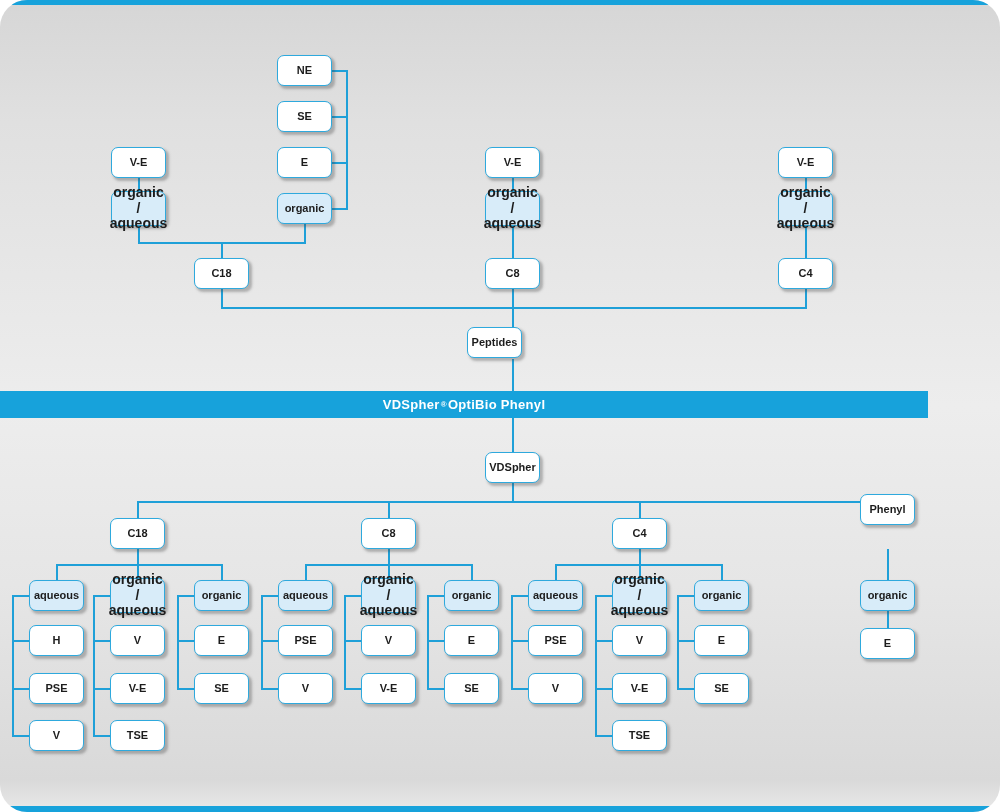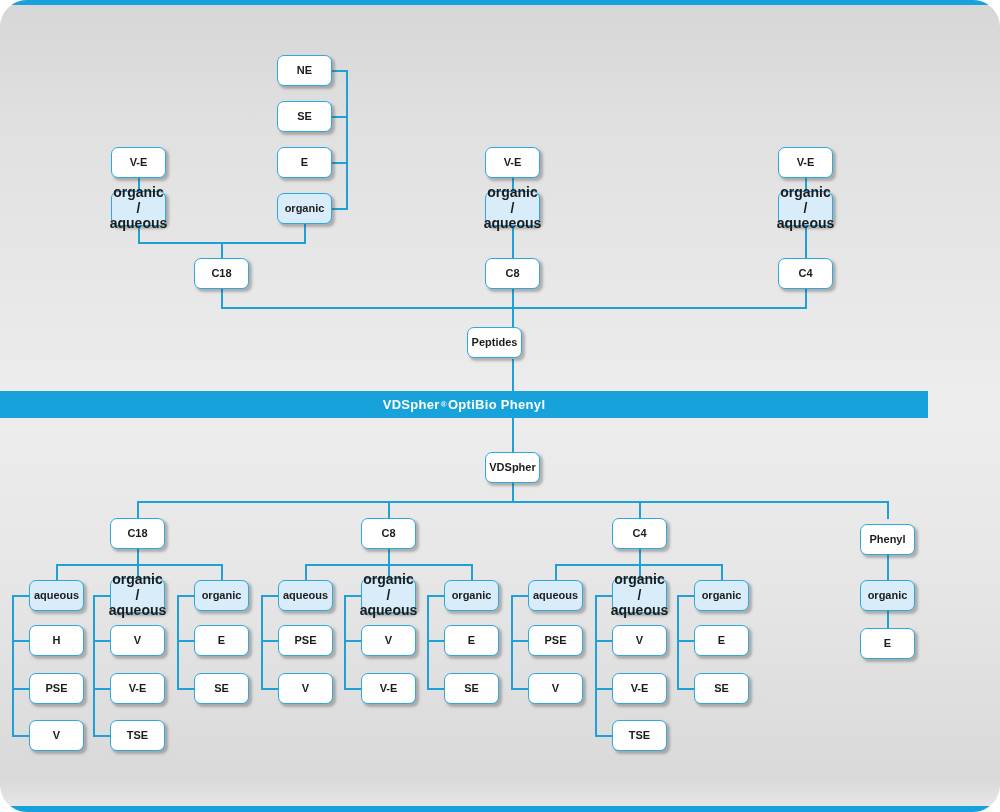--- a/index.html
+++ b/index.html
@@ -87,21 +87,21 @@
     <span>VDSpher</span>
       <sup>®</sup>
       <span> OptiBio Phenyl</span>
   </div>
 
   <div class="node" style="left:485px;top:452px">VDSpher</div>
 
   <div class="node" style="left:110px;top:518px">C18</div>
   <div class="node" style="left:361px;top:518px">C8</div>
   <div class="node" style="left:612px;top:518px">C4</div>
-  <div class="node" style="left:860px;top:524px">Phenyl</div>
+  <div class="node" style="left:860px;top:494px">Phenyl</div>
 
   <div class="node hl" style="left:29px;top:580px">aqueous</div>
   <div class="node" style="left:29px;top:625px">H</div>
   <div class="node" style="left:29px;top:673px">PSE</div>
   <div class="node" style="left:29px;top:720px">V</div>
 
   <div class="node hl two" style="left:110px;top:578px">organic /
 aqueous</div>
   <div class="node" style="left:110px;top:625px">V</div>
   <div class="node" style="left:110px;top:673px">V-E</div>

